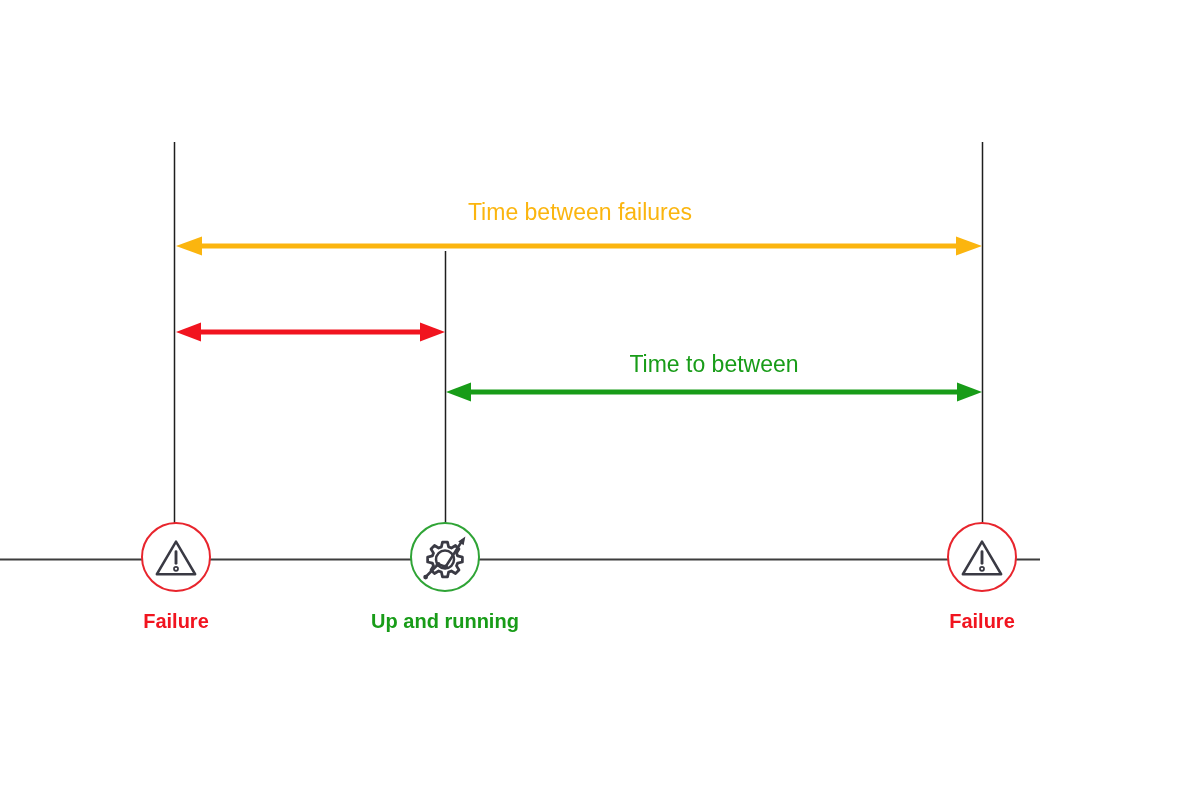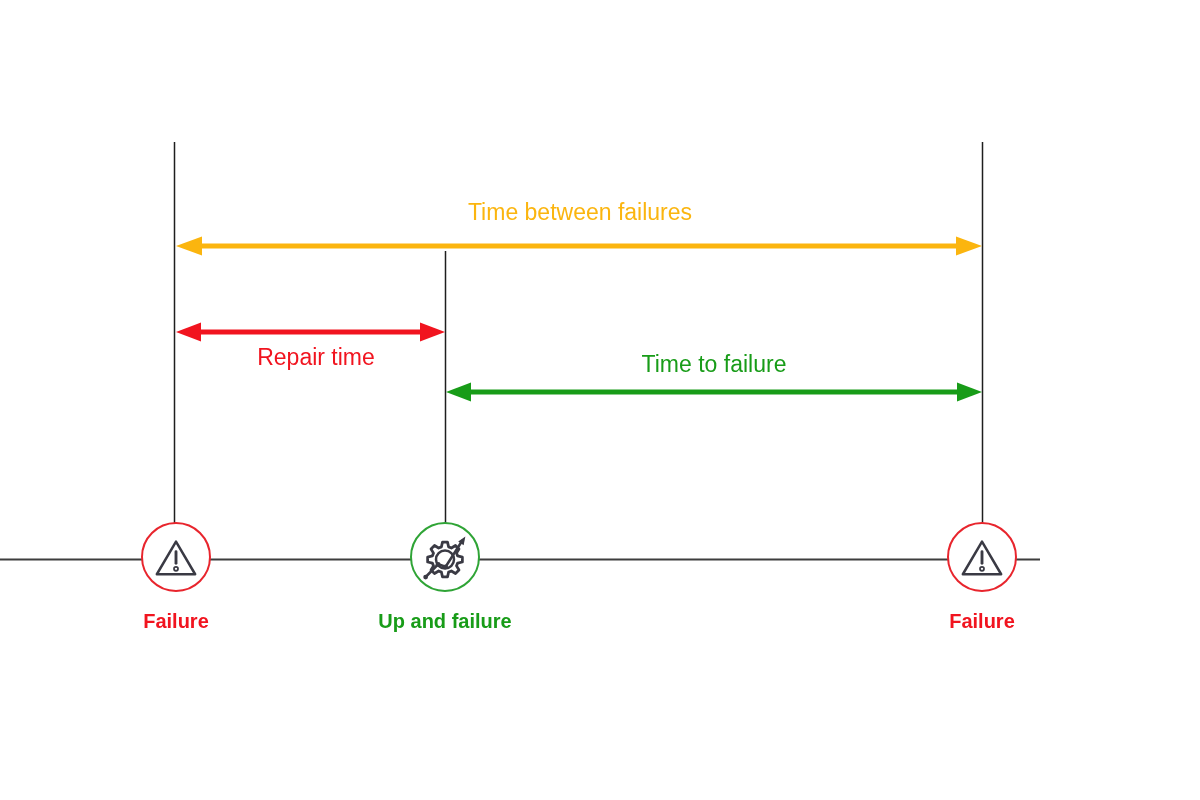--- a/index.html
+++ b/index.html
@@ -53,22 +53,21 @@
     </g>
 
     <g class="arrow green">
       <line x1="466" y1="392" x2="962" y2="392"></line>
       <polygon points="446,392 471,382.5 471,401.5"></polygon>
       <polygon points="982,392 957,382.5 957,401.5"></polygon>
     </g>
   </svg>
 
   <div class="lbl amber-t" style="left:340px;top:199px;width:480px;">Time between failures</div>
-  <div class="lbl red-t" style="left:186px;top:344px;width:260px;">Repair time</div>
-  <div class="lbl green-t" style="left:474px;top:351px;width:480px;">Time to failure</div>
+  <div class="lbl green-t" style="left:474px;top:351px;width:480px;">Time to between</div>
 
   <div class="node" style="left:141px;top:522px;">
     <div class="ring red-ring">
       <svg width="46" height="46" viewBox="0 0 48 48">
         <path class="ink-stroke" d="M24 8 L44 42 L4 42 Z" stroke-width="2.6" stroke-linejoin="round"></path>
         <line class="ink-stroke" x1="24" y1="18.5" x2="24" y2="30.5" stroke-width="3" stroke-linecap="round"></line>
         <circle class="ink-stroke" cx="24" cy="36.3" r="2.1" stroke-width="1.8"></circle>
       </svg>
     </div>
   </div>
@@ -91,16 +90,16 @@
     <div class="ring red-ring">
       <svg width="46" height="46" viewBox="0 0 48 48">
         <path class="ink-stroke" d="M24 8 L44 42 L4 42 Z" stroke-width="2.6" stroke-linejoin="round"></path>
         <line class="ink-stroke" x1="24" y1="18.5" x2="24" y2="30.5" stroke-width="3" stroke-linecap="round"></line>
         <circle class="ink-stroke" cx="24" cy="36.3" r="2.1" stroke-width="1.8"></circle>
       </svg>
     </div>
   </div>
 
   <div class="evt red-t" style="left:66px;top:609px;width:220px;">Failure</div>
-  <div class="evt green-t" style="left:325px;top:609px;width:240px;">Up and failure</div>
+  <div class="evt green-t" style="left:325px;top:609px;width:240px;">Up and running</div>
   <div class="evt red-t" style="left:872px;top:609px;width:220px;">Failure</div>
 
 </div>
 
 </body></html>

